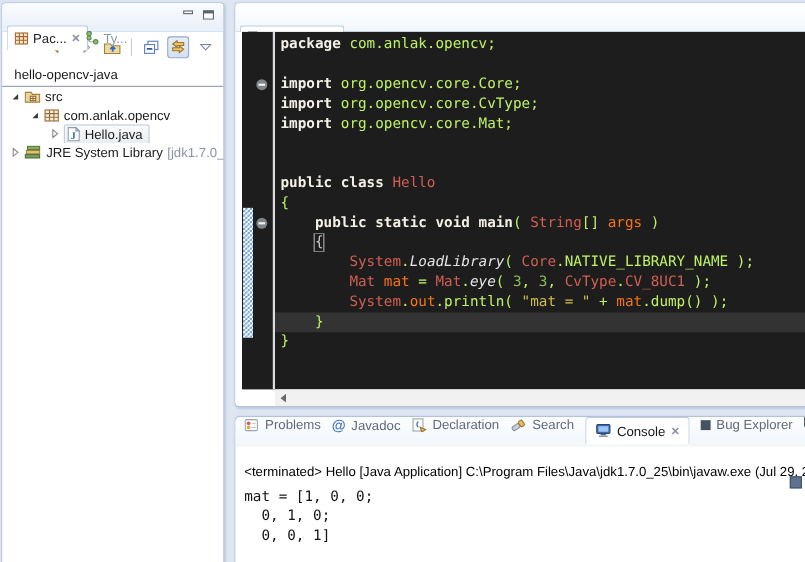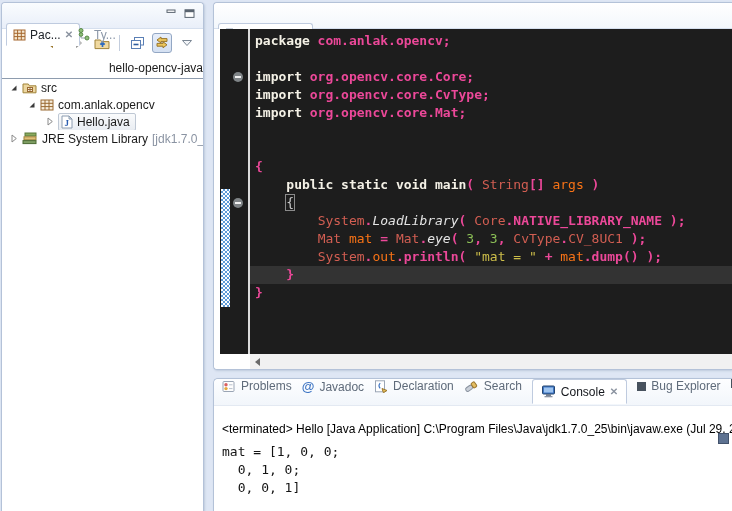--- a/index.html
+++ b/index.html
@@ -37,21 +37,21 @@
     height:27px;display:flex;align-items:center;justify-content:flex-end;
     gap:5px;padding-right:6px;
   }
   .tool-btn{display:flex;align-items:center;justify-content:center;width:20px;height:20px;}
   .tool-sep{width:1px;height:16px;background:#c3cddd;margin:0 2px;}
   .tool-btn.pressed{
     border:1px solid #93a7c4;border-radius:3px;
     background:linear-gradient(#e7eefa,#d4e0f2);box-sizing:border-box;
   }
   
-  #tree{font-size:12px;color:#1a1a1a;padding-top:3px;text-align:right;}
+  #tree{font-size:12px;color:#1a1a1a;padding-top:3px;}
   .tree-header{
     padding:2px 0 3px 11px;border-bottom:1px solid #8e9cae;white-space:nowrap;
   }
   .tree-row{
     height:17px;display:flex;align-items:center;gap:4px;
     white-space:nowrap;overflow:hidden;
   }
   .tw{display:inline-flex;width:9px;justify-content:center;flex:none;}
   .sel-box{
     display:inline-flex;align-items:center;gap:4px;padding:0 5px 0 2px;height:16px;
@@ -83,21 +83,21 @@
   .fold-minus{width:6px;height:2px;background:#f2f2f2;display:block;}
   #code-content{
     position:absolute;left:30px;top:0;right:0;bottom:0;
     padding:3px 0 0 5px;overflow:hidden;
     font-family:"DejaVu Sans Mono","Liberation Mono",monospace;
     font-size:13px;line-height:18px;color:#c9c9c9;
   }
   .code-line{white-space:pre;height:18px;}
   .code-line.current{background:#333333;margin-left:-5px;padding-left:5px;}
   .tk-kw{color:#f4f1e6;font-weight:bold;}
-  .tk-pl{color:#ec4899;font-weight:bold;}
+  .tk-pl{color:#bef264;}
   .tk-type{color:#d25e52;}
   .tk-var{color:#f97316;}
   .tk-meth{color:#e4e4e4;font-style:italic;}
   .tk-num{color:#8bbf56;}
   .tk-str{color:#cdbe4a;}
   .tk-br{box-shadow:0 0 0 1px #8a8a8a;}
   #h-scrollbar{
     position:absolute;left:36px;right:0;bottom:0;height:15px;background:#f1f1f1;
     display:flex;align-items:center;
   }
@@ -321,20 +321,21 @@
           </div>
         </div>
       <div id="code-content">
           <div class="code-line"><span class="tk-kw">package</span><span class="tk-pl"> com.anlak.opencv;</span></div>
           <div class="code-line">&nbsp;</div>
           <div class="code-line"><span class="tk-kw">import</span><span class="tk-pl"> org.opencv.core.Core;</span></div>
           <div class="code-line"><span class="tk-kw">import</span><span class="tk-pl"> org.opencv.core.CvType;</span></div>
           <div class="code-line"><span class="tk-kw">import</span><span class="tk-pl"> org.opencv.core.Mat;</span></div>
           <div class="code-line">&nbsp;</div>
           <div class="code-line">&nbsp;</div>
+          <div class="code-line"><span class="tk-kw">public class </span><span class="tk-type">Hello</span></div>
           <div class="code-line"><span class="tk-pl">{</span></div>
           <div class="code-line"><span class="tk-pl">    </span><span class="tk-kw">public static void main</span><span class="tk-pl">( </span><span class="tk-type">String</span><span class="tk-pl">[] </span><span class="tk-var">args</span><span class="tk-pl"> )</span></div>
           <div class="code-line"><span class="tk-pl">    </span><span class="tk-br">{</span></div>
           <div class="code-line"><span class="tk-pl">        </span><span class="tk-type">System</span><span class="tk-pl">.</span><span class="tk-meth">LoadLibrary</span><span class="tk-pl">( </span><span class="tk-type">Core</span><span class="tk-pl">.NATIVE_LIBRARY_NAME );</span></div>
           <div class="code-line"><span class="tk-pl">        </span><span class="tk-type">Mat</span><span class="tk-pl"> </span><span class="tk-var">mat</span><span class="tk-pl"> = </span><span class="tk-type">Mat</span><span class="tk-pl">.</span><span class="tk-meth">eye</span><span class="tk-pl">( </span><span class="tk-num">3</span><span class="tk-pl">, </span><span class="tk-num">3</span><span class="tk-pl">, </span><span class="tk-type">CvType</span><span class="tk-pl">.</span><span class="tk-type">CV_8UC1</span><span class="tk-pl"> );</span></div>
           <div class="code-line"><span class="tk-pl">        </span><span class="tk-type">System</span><span class="tk-pl">.</span><span class="tk-var">out</span><span class="tk-pl">.println( </span><span class="tk-str">"mat = "</span><span class="tk-pl"> + </span><span class="tk-var">mat</span><span class="tk-pl">.dump() );</span></div>
           <div class="code-line current"><span class="tk-pl">    }</span></div>
           <div class="code-line"><span class="tk-pl">}</span></div>
         </div>
     </div>

